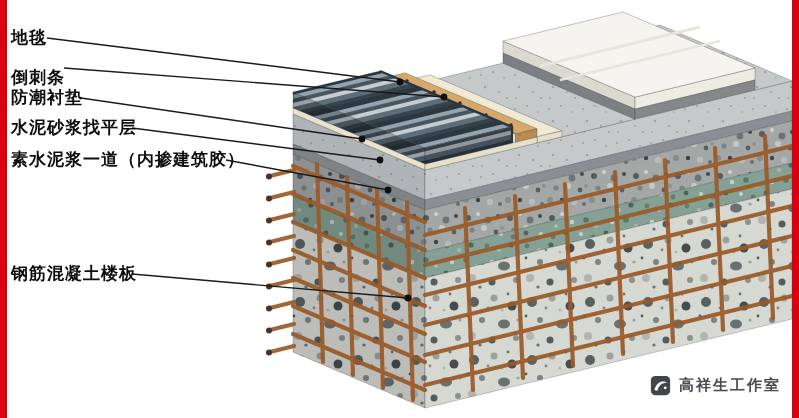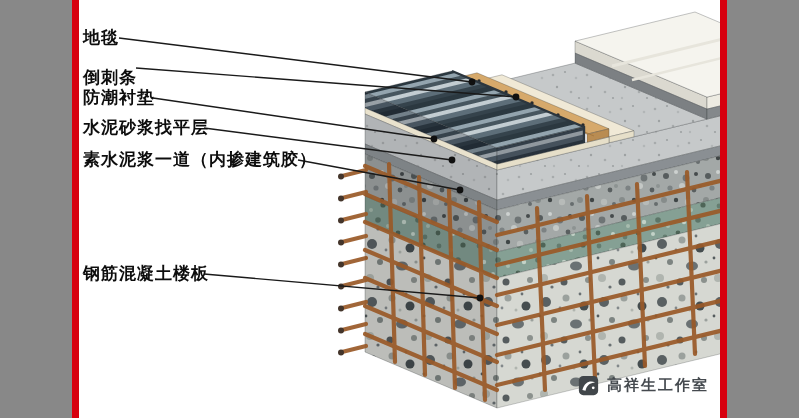--- a/index.html
+++ b/index.html
@@ -1,17 +1,17 @@
 <!DOCTYPE html>
 <html style="--accent: #d7000f;"><head>
 <meta charset="utf-8">
 <style>
   html,body{margin:0;padding:0;background:#888;}
   .canvas{
-    position:relative;width:655px;height:418px;background:#ffffff;
+    position:relative;width:799px;height:418px;background:#ffffff;
     overflow:hidden;font-family:"Liberation Serif","DejaVu Serif",serif;
     margin:0 auto;
   }
   .edge-bar{position:absolute;top:0;bottom:0;width:7px;background:var(--accent,#d7000f);z-index:3;}
   .edge-bar.left{left:0;}
   .edge-bar.right{right:0;}
   .scene{position:absolute;left:0;top:0;z-index:1;}
   .label{
     position:absolute;left:11px;z-index:2;font-size:17px;font-weight:600;
     color:#0d0d0d;letter-spacing:1px;white-space:nowrap;line-height:22px;

